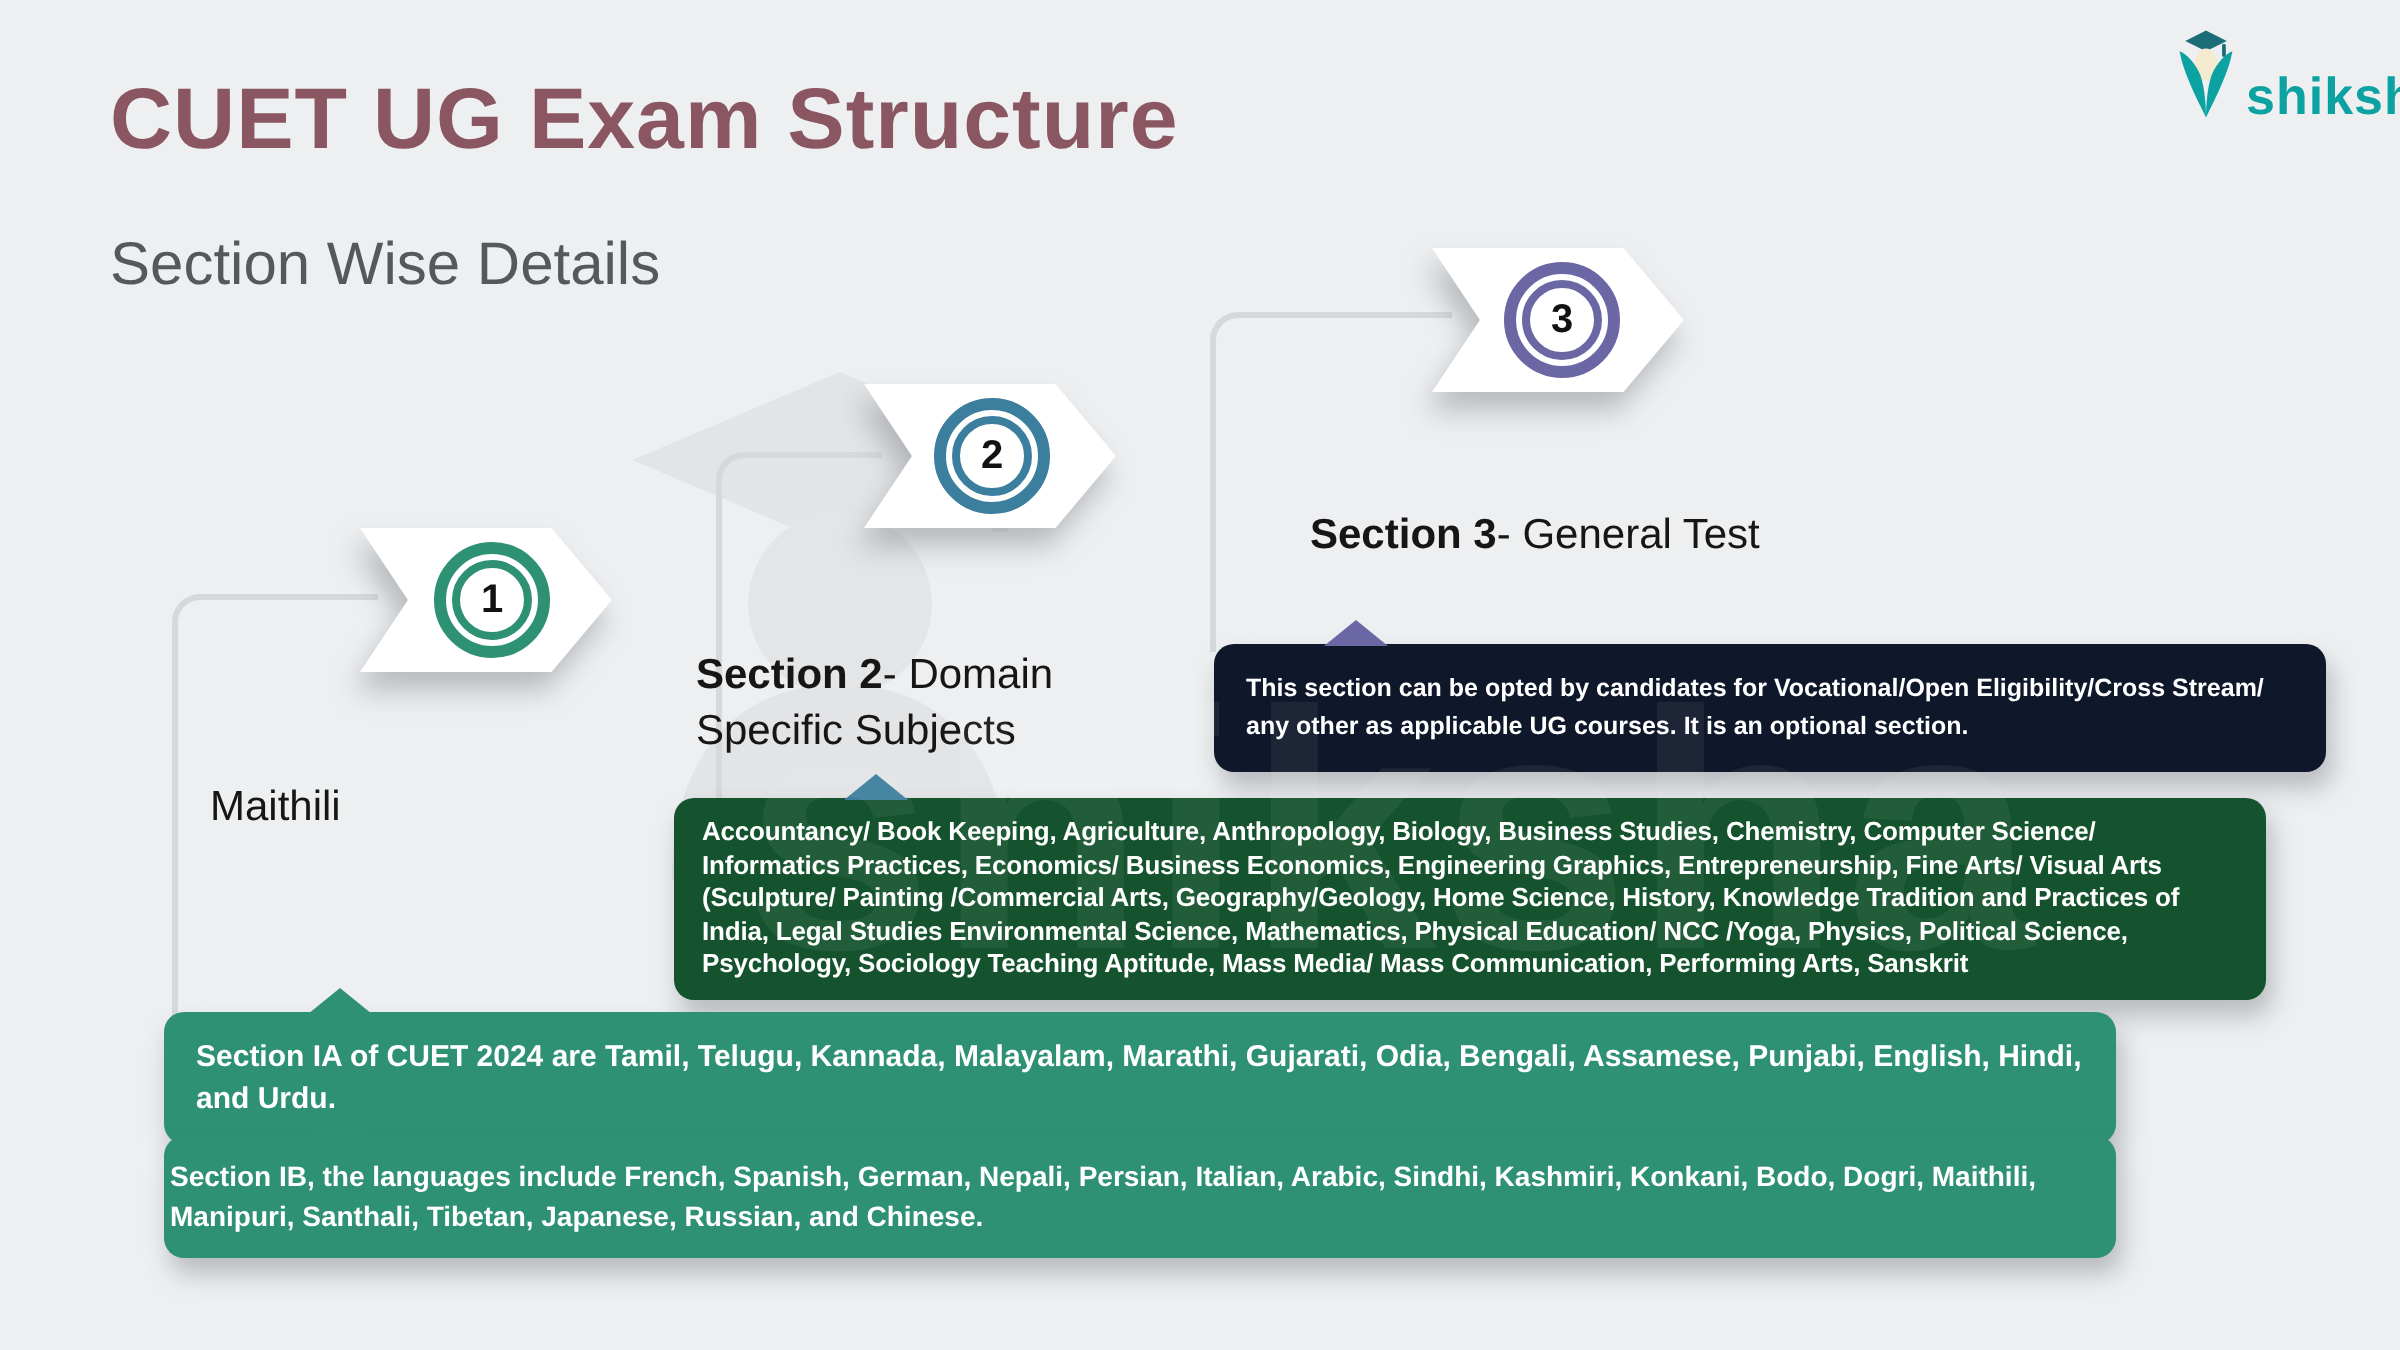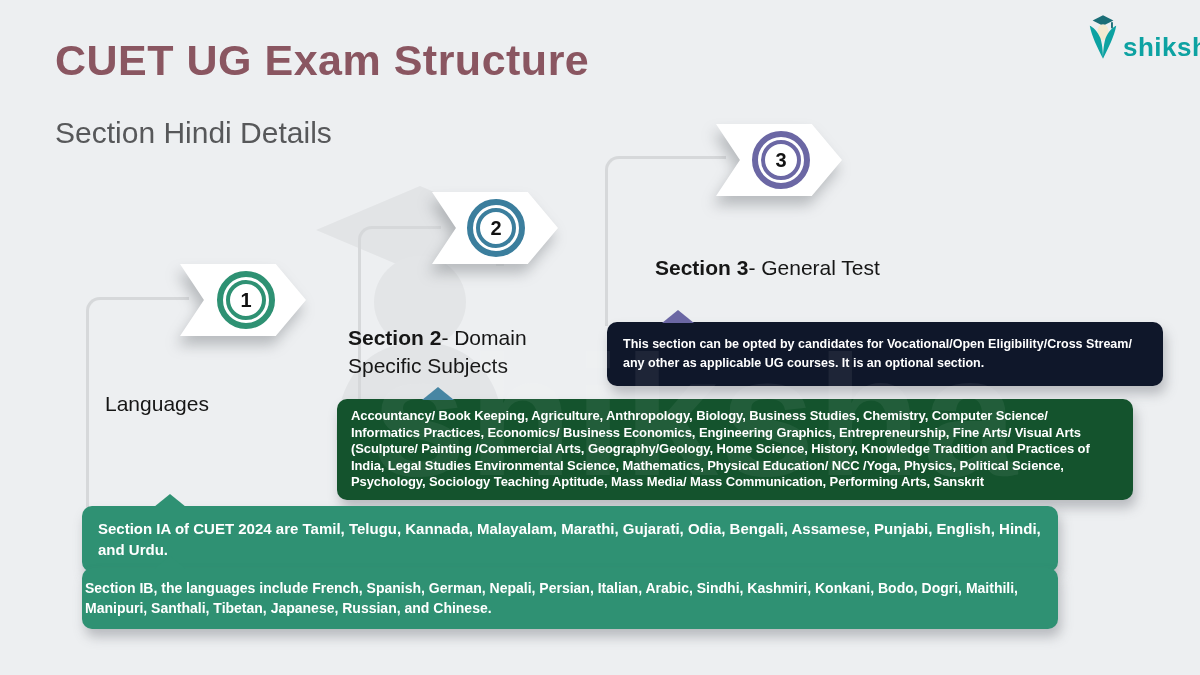--- a/index.html
+++ b/index.html
@@ -72,21 +72,21 @@
   <div class="wm-figure">
     <svg width="240" height="262" viewBox="0 0 120 131">
       <polygon points="60,4 112,26 60,48 8,26" fill="#dadcde"></polygon>
       <rect x="98" y="26" width="4" height="18" fill="#dadcde"></rect>
       <circle cx="60" cy="62" r="23" fill="#dcdee0"></circle>
       <path d="M18,131 C18,96 38,82 60,82 C82,82 102,96 102,131 Z" fill="#dadcde"></path>
     </svg>
   </div>
 
   <div class="title">CUET UG Exam Structure</div>
-  <div class="subtitle">Section Hindi Details</div>
+  <div class="subtitle">Section Wise Details</div>
 
   <div class="logo">
     <span style="margin-right:3px;">
       <svg width="34" height="46" viewBox="0 0 36 48">
         <polygon points="18,1 29,6.5 18,12 7,6.5" fill="#1b6e77"></polygon>
         <rect x="26.5" y="8" width="2" height="7" rx="1" fill="#1b6e77"></rect>
         <ellipse cx="18" cy="19" rx="6" ry="8.5" fill="#f3ead0"></ellipse>
         <path d="M4,12 C7,13 12.5,18 15.2,25 C17,30.5 18,39 18,47 C12,35 6,23 4,12 Z" fill="#0da2a2"></path>
         <path d="M32,12 C29,13 23.5,18 20.8,25 C19,30.5 18,39 18,47 C24,35 30,23 32,12 Z" fill="#0da2a2"></path>
       </svg>
@@ -119,21 +119,21 @@
   <div class="chev-wrap" style="left:716px;top:124px;">
     <div class="chev"></div>
   </div>
   <div class="badge" style="--c:#6b67a4;left:752px;top:131px;">
     <div class="badge-mid">
       <span class="badge-num">3</span>
     </div>
   </div>
 
   <div class="step-label lbl1">
-    <span>Languages</span>
+    <span>Maithili</span>
   </div>
   <div class="step-label lbl2">
     <span class="bold">Section 2</span><span>- Domain Specific Subjects</span>
   </div>
   <div class="step-label lbl3">
     <span class="bold">Section 3</span><span>- General Test</span>
   </div>
 
   <div class="callout co-purple co3">
     <div class="notch"></div>

